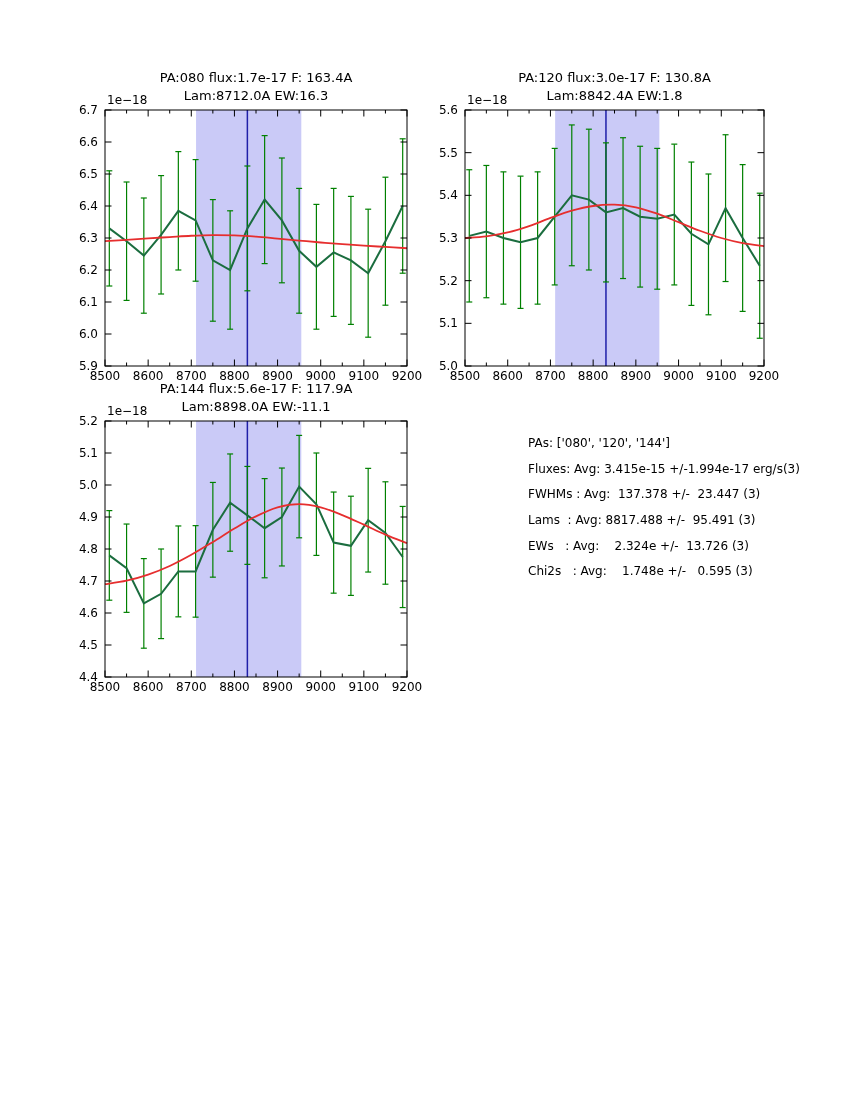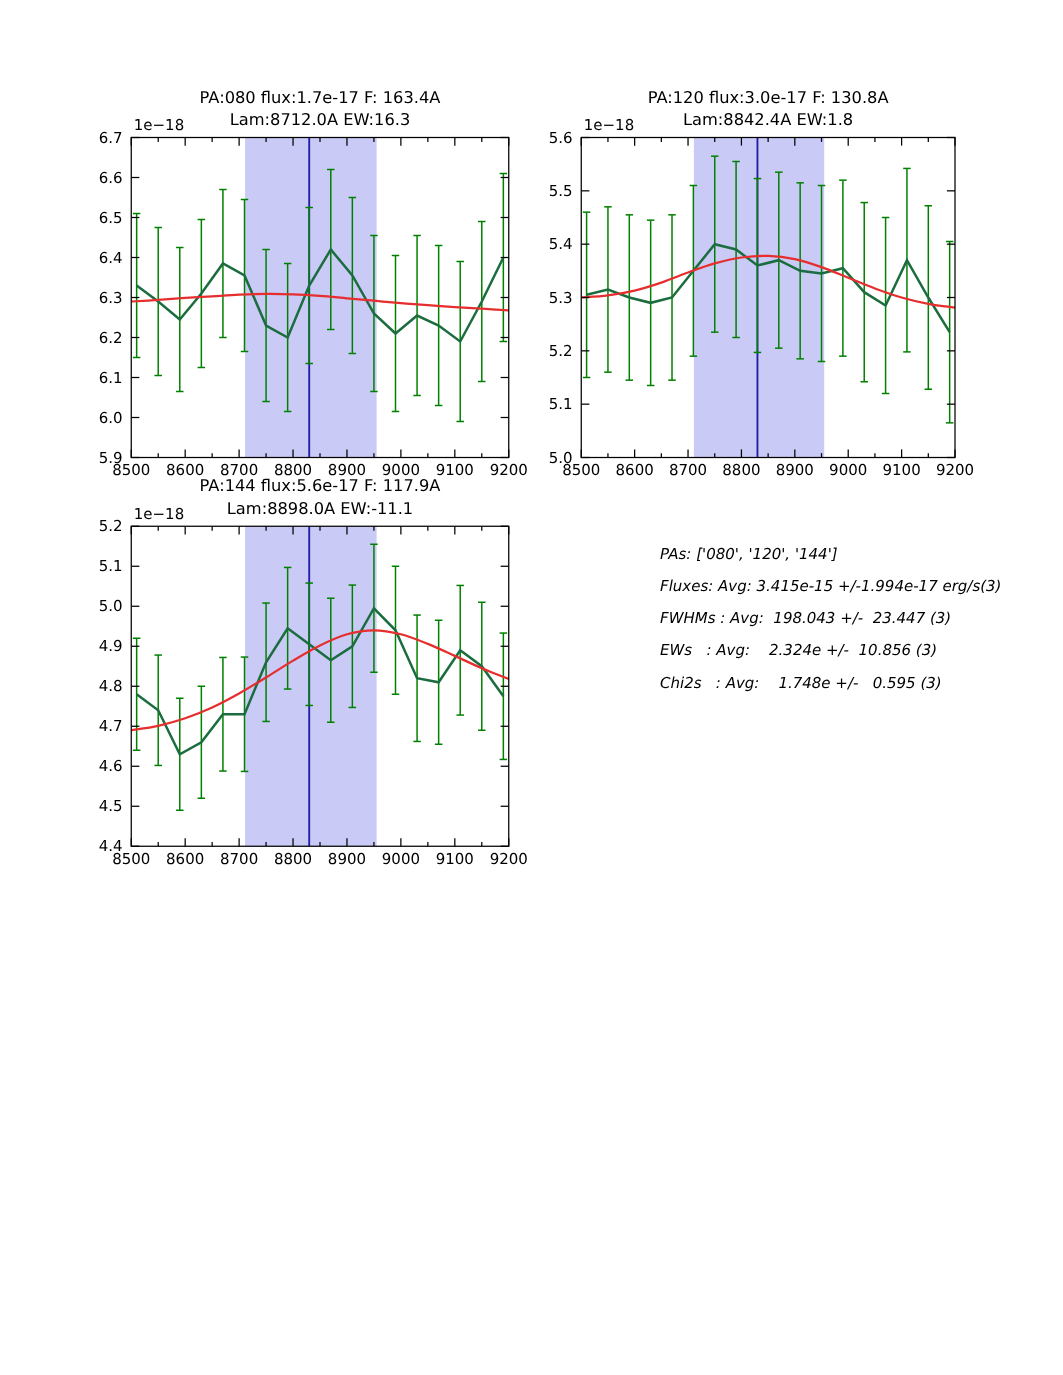--- a/index.html
+++ b/index.html
@@ -1,21 +1,21 @@
 <!DOCTYPE html>
 <html><head>
 <meta charset="utf-8">
 <style>
   html,body{margin:0;padding:0;background:#ffffff;}
   #figure{position:relative;width:850px;height:1100px;background:#ffffff;
           font-family:"DejaVu Sans","Liberation Sans",sans-serif;overflow:hidden;}
   #plot-svg{position:absolute;left:0;top:0;}
   #stats-panel{position:absolute;left:528px;top:431px;color:#000;
                font-size:12px;}
-  .stat-line{white-space:pre;height:25.7px;line-height:25.7px;font-style:italic;}
+  .stat-line{white-space:pre;height:25.7px;line-height:25.7px;}
 </style>
 </head>
 <body>
 
 <div id="figure">
   <svg id="plot-svg" width="850" height="1100">
       <g>
         <rect x="196.0314285714286" y="110" width="105.26857142857142" height="256" fill="rgba(80,80,230,0.30)"></rect>
         <line x1="247.37142857142857" y1="110" x2="247.37142857142857" y2="366" stroke="#1f1fa8" stroke-width="1.5"></line>
         <g stroke="#008000" stroke-width="1.2">
@@ -405,17 +405,18 @@
         <text x="98" y="457.00000000000017" text-anchor="end" font-size="12px" fill="#000000">5.1</text>
         <text x="98" y="425" text-anchor="end" font-size="12px" fill="#000000">5.2</text>
         <text x="107" y="415" font-size="12px" fill="#000000">1e−18</text>
         <text x="256" y="393" text-anchor="middle" font-size="13px" fill="#000000">PA:144 flux:5.6e-17 F: 117.9A</text>
         <text x="256" y="411" text-anchor="middle" font-size="13px" fill="#000000">Lam:8898.0A EW:-11.1</text>
       </g>
     </svg>
   <div id="stats-panel">
     <div class="stat-line">PAs: ['080', '120', '144']</div>
     <div class="stat-line">Fluxes: Avg: 3.415e-15 +/-1.994e-17 erg/s(3)</div>
-    <div class="stat-line">FWHMs : Avg:  198.043 +/-  23.447 (3)</div>
-    <div class="stat-line">EWs   : Avg:    2.324e +/-  10.856 (3)</div>
+    <div class="stat-line">FWHMs : Avg:  137.378 +/-  23.447 (3)</div>
+    <div class="stat-line">Lams  : Avg: 8817.488 +/-  95.491 (3)</div>
+    <div class="stat-line">EWs   : Avg:    2.324e +/-  13.726 (3)</div>
     <div class="stat-line">Chi2s   : Avg:    1.748e +/-   0.595 (3)</div>
   </div>
 </div>
 
 </body></html>

